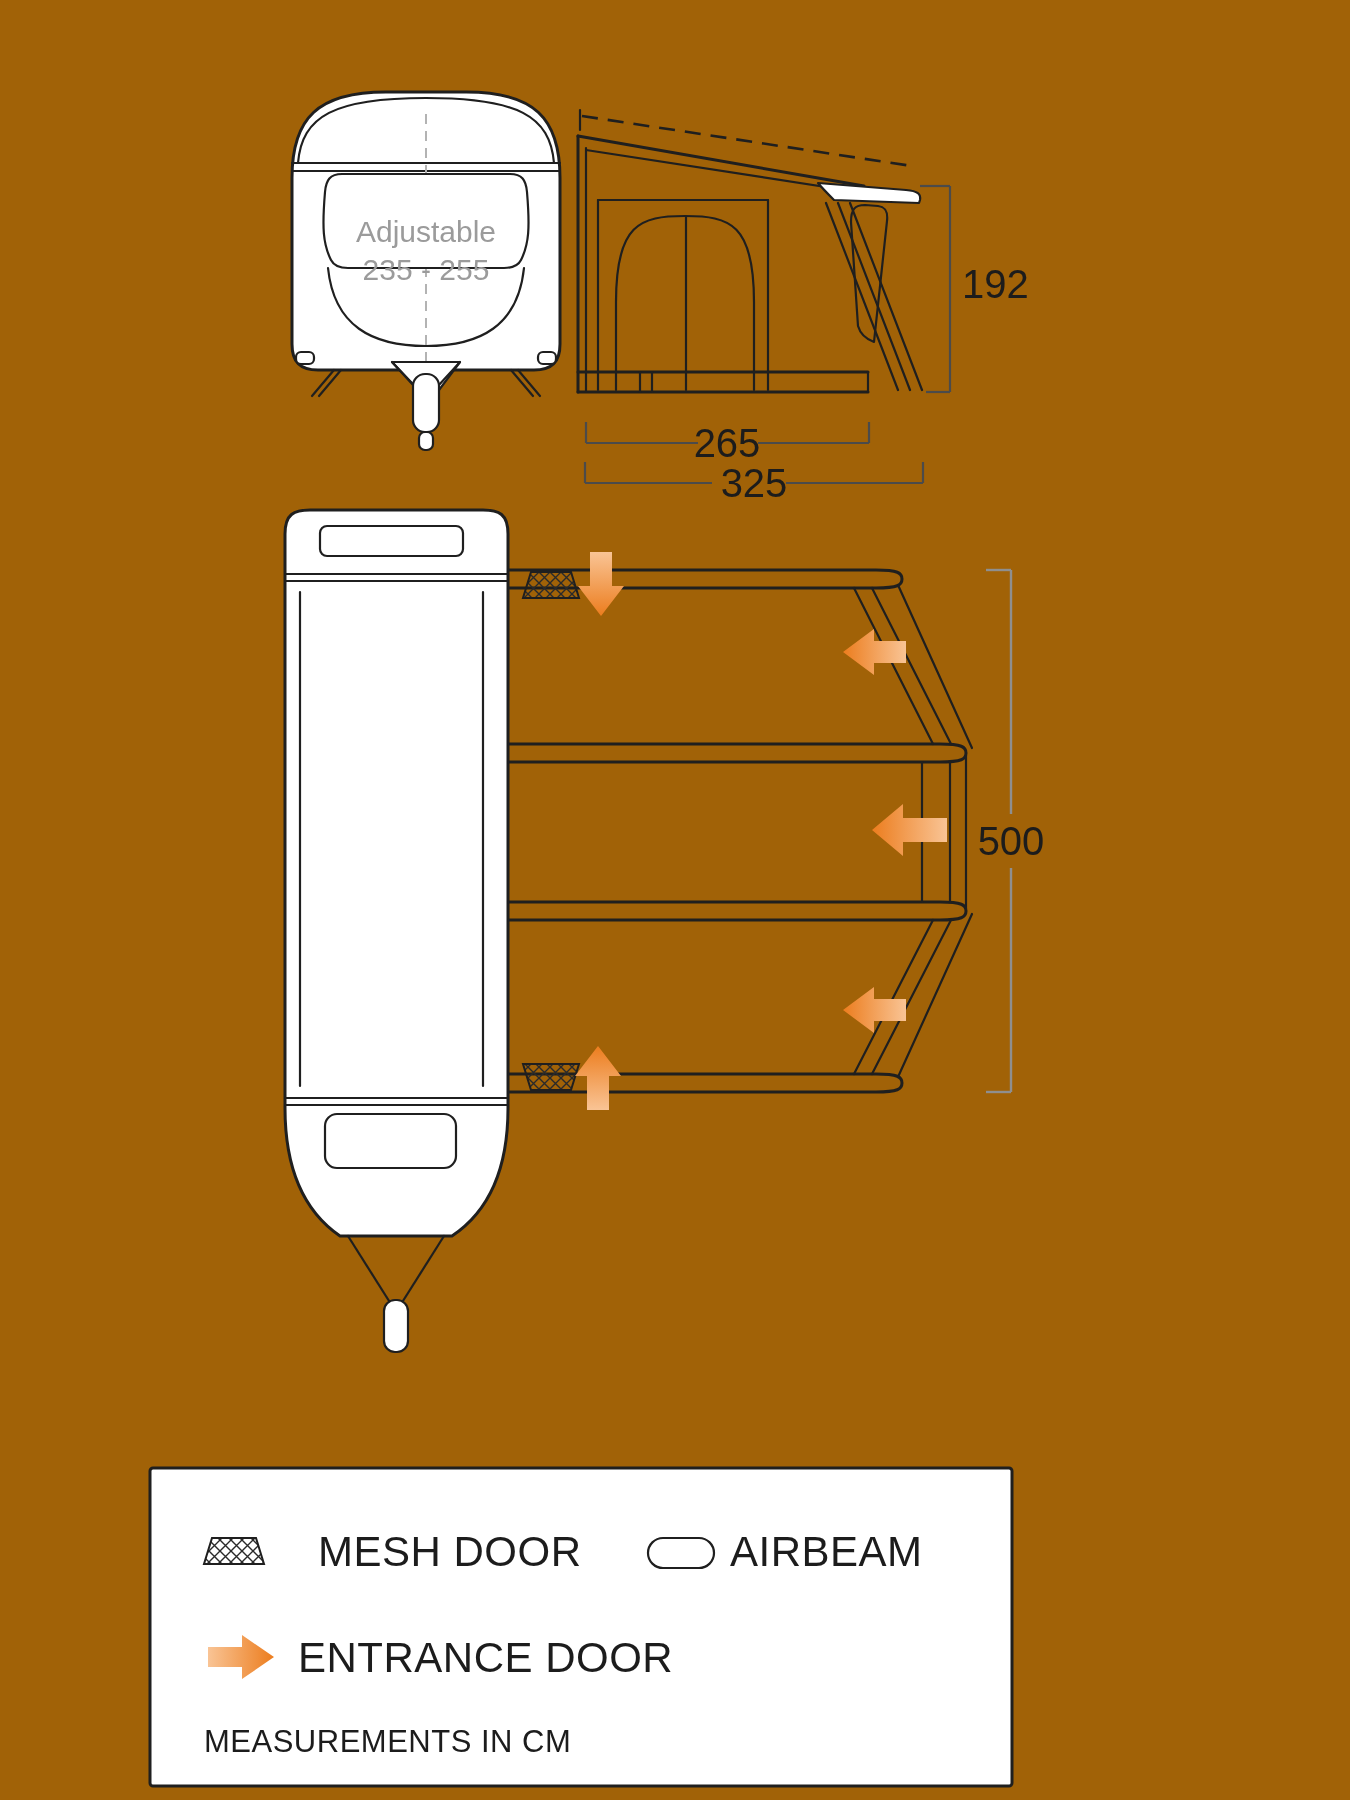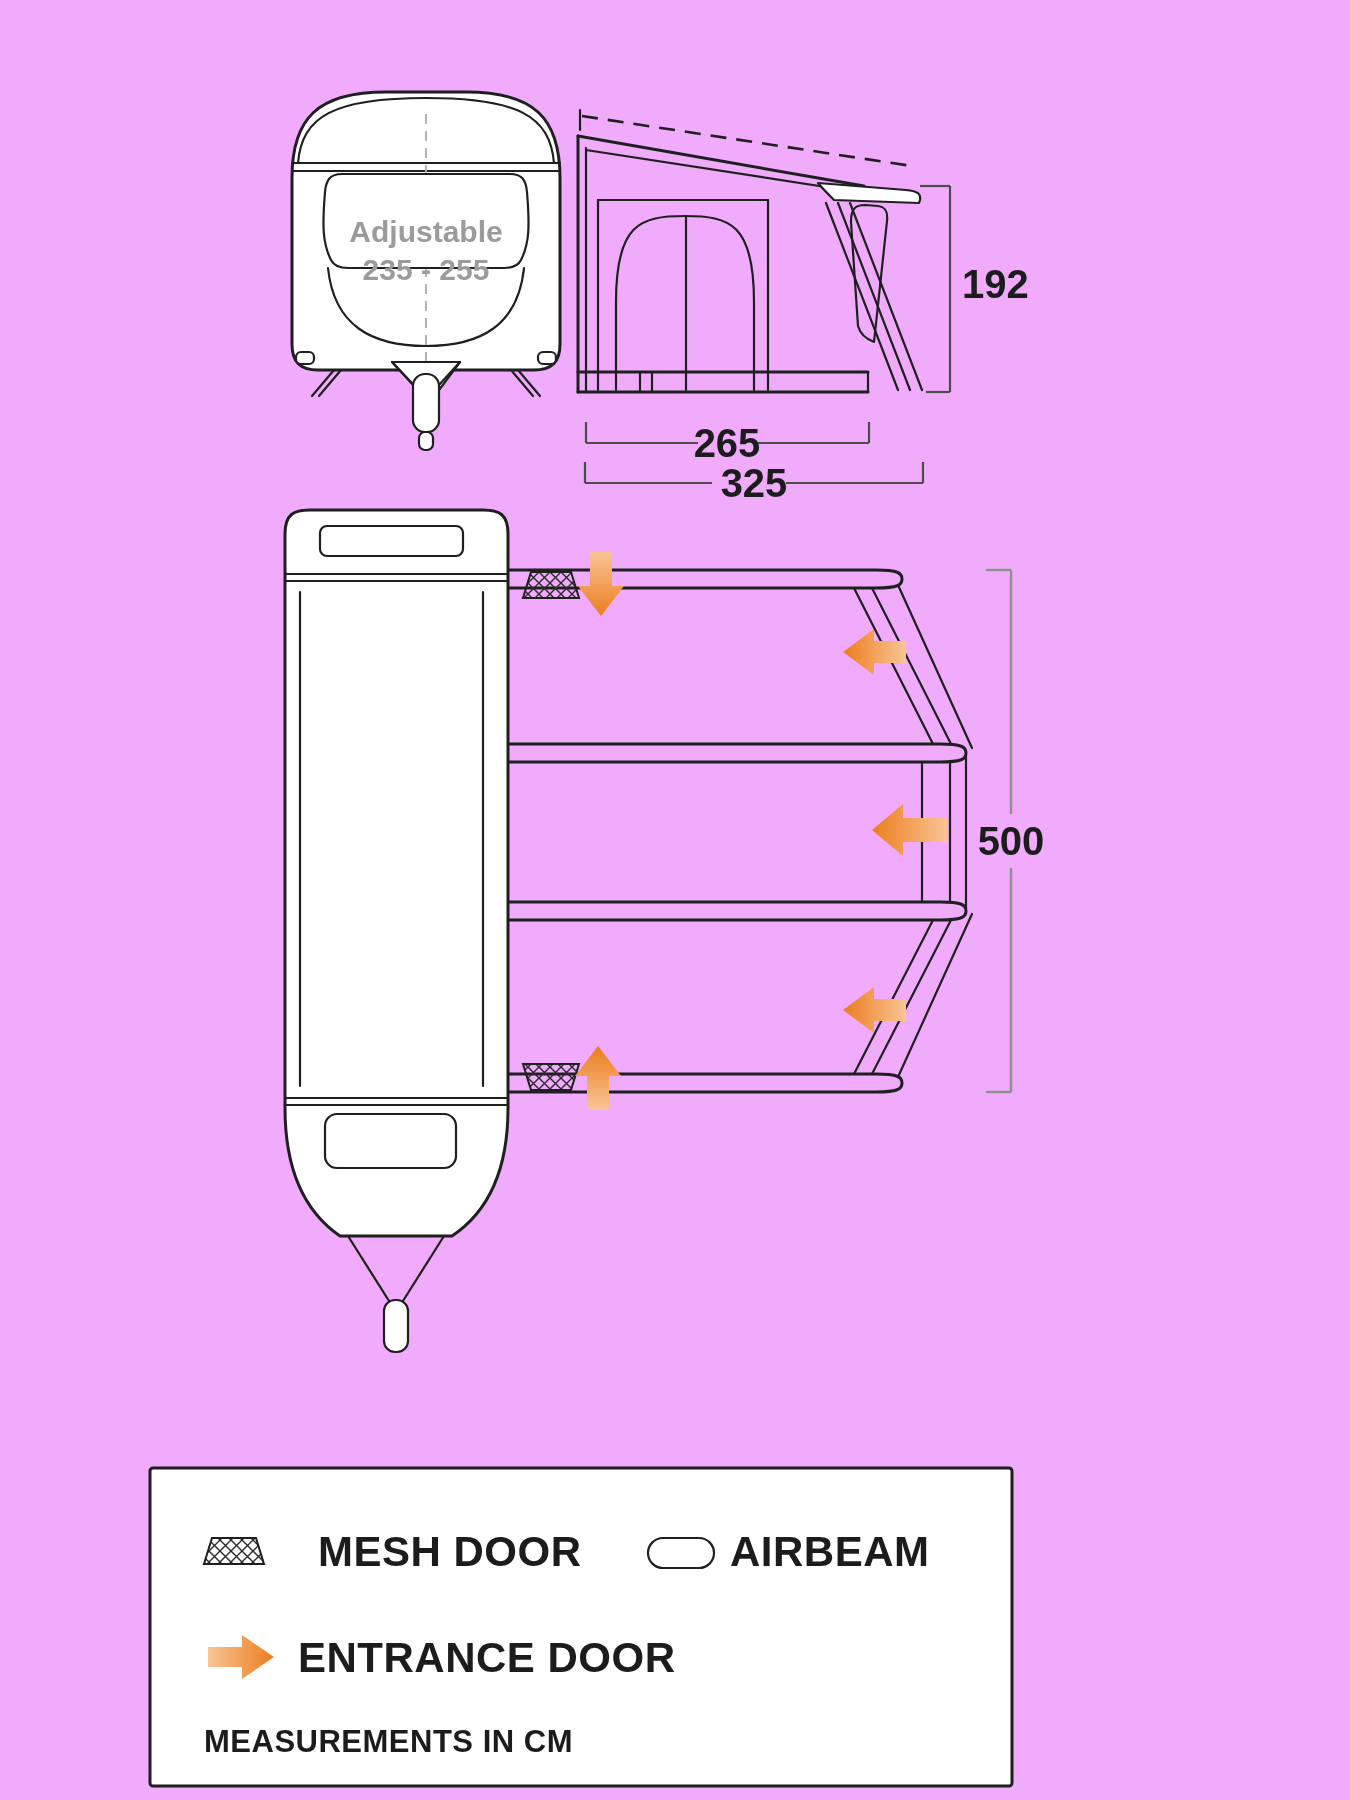--- a/index.html
+++ b/index.html
@@ -1,16 +1,16 @@
 <!DOCTYPE html>
 <html><head>
 <meta charset="utf-8">
 <style>
   html,body{margin:0;padding:0;background:#ffffff;}
-  #stage{width:1350px;height:1800px;background:#f0abfc;position:relative;overflow:hidden;font-weight:bold;}
+  #stage{width:1350px;height:1800px;background:#a16207;position:relative;overflow:hidden;}
   svg{display:block;}
   .ln{stroke:#1f1f1f;stroke-width:3;fill:none;stroke-linecap:round;stroke-linejoin:round;}
   .ln2{stroke:#1f1f1f;stroke-width:2.2;fill:none;stroke-linecap:round;stroke-linejoin:round;}
   .fw{fill:#ffffff;}
   .dash{stroke:#1f1f1f;stroke-width:2.6;fill:none;stroke-dasharray:16 10;}
   .cdash{stroke:#b3b3b3;stroke-width:2;fill:none;stroke-dasharray:10 7;}
   .dim{stroke:#4b4b4b;stroke-width:2.2;fill:none;}
   .dimg{stroke:#8f8f8f;stroke-width:2.4;fill:none;}
   .t{font-family:"Liberation Sans",sans-serif;fill:#1c1c1c;}
   .dimtxt{font-size:40px;}

